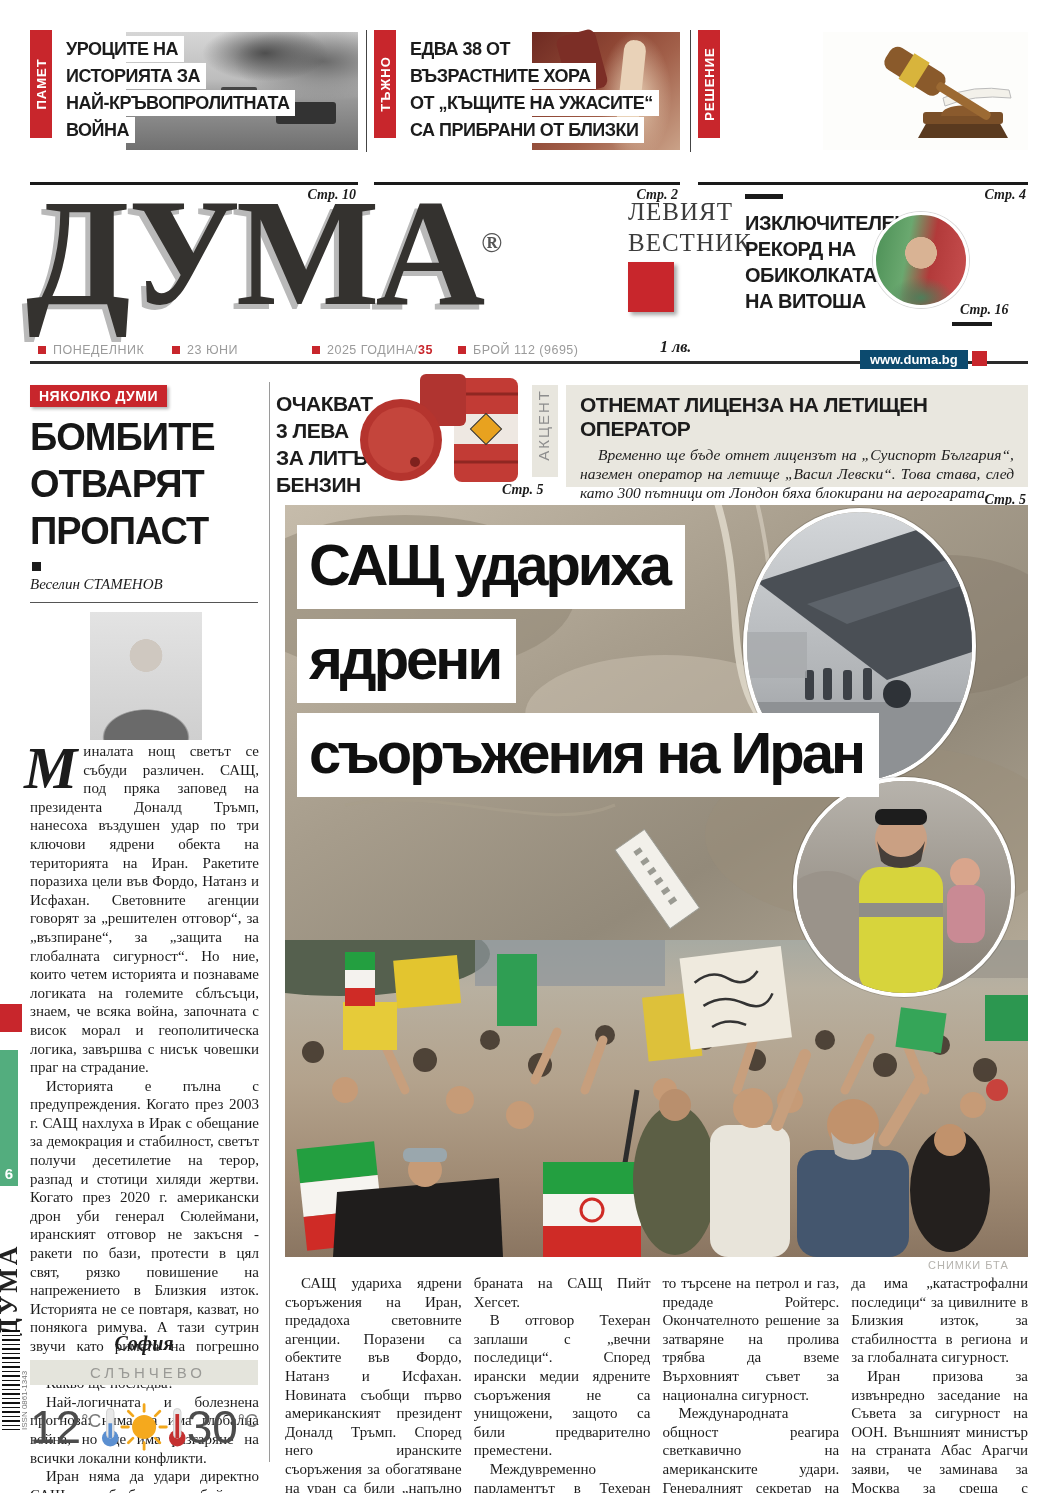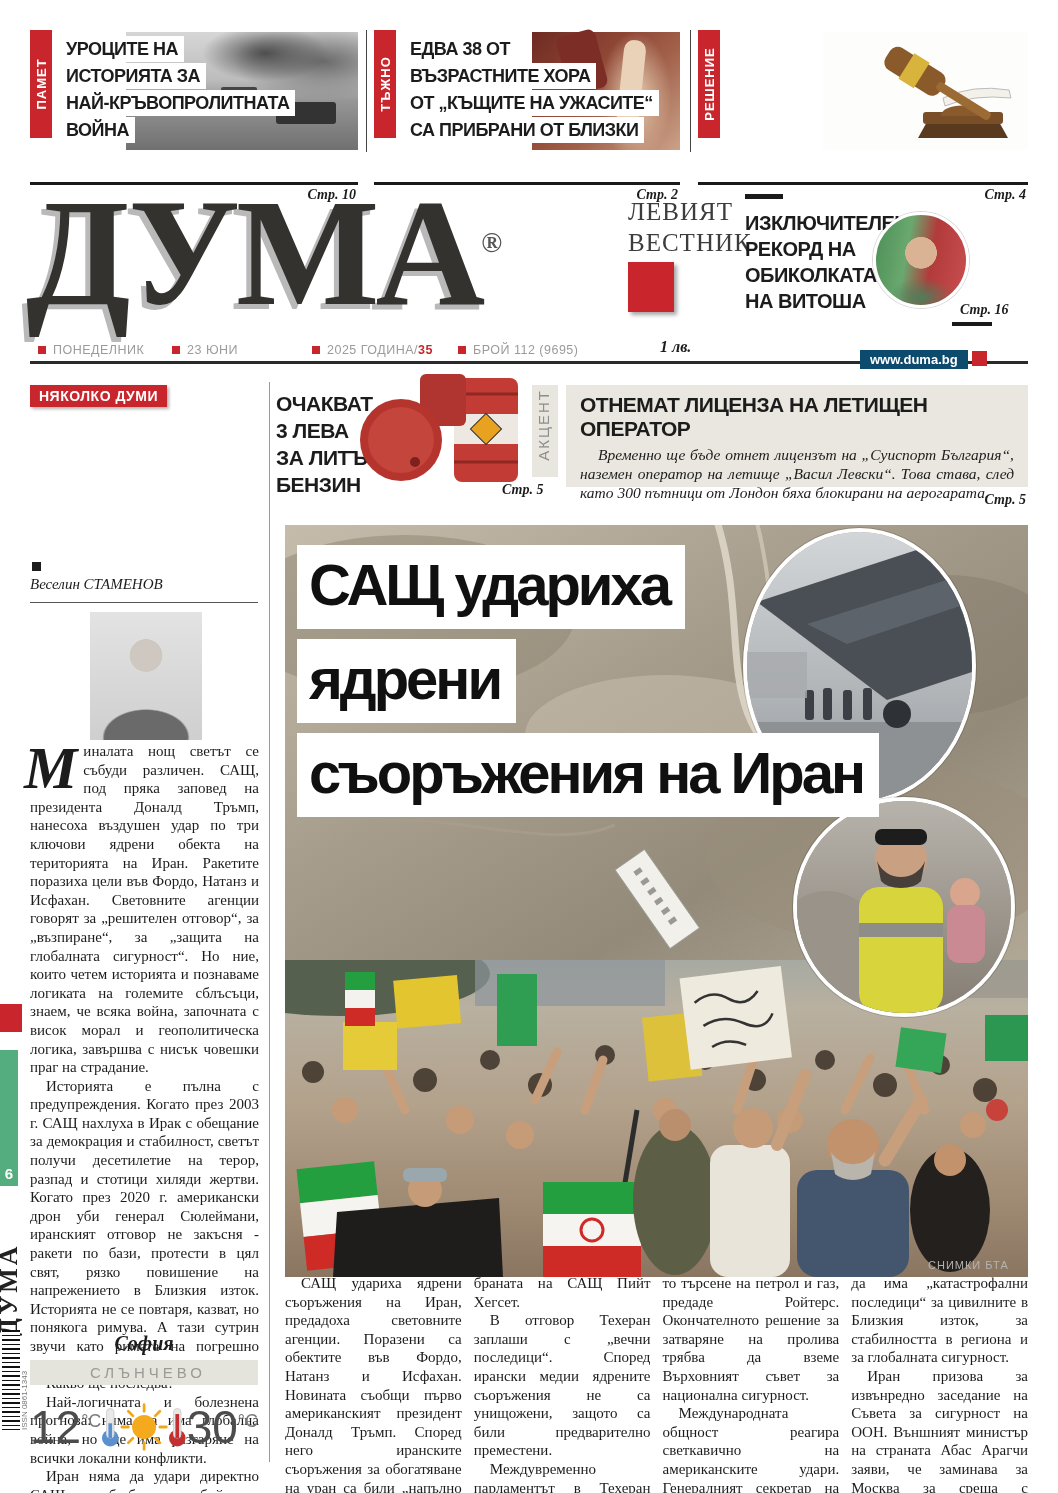--- a/index.html
+++ b/index.html
@@ -149,20 +149,25 @@
 
   <div class="abs dl" style="left:38px;"><span class="sq"></span><span>ПОНЕДЕЛНИК</span></div>
   <div class="abs dl" style="left:172px;"><span class="sq"></span><span>23 ЮНИ</span></div>
   <div class="abs dl" style="left:312px;"><span class="sq"></span><span>2025 ГОДИНА/</span><span style="color:#c8262c;font-weight:700;">35</span></div>
   <div class="abs dl" style="left:458px;"><span class="sq"></span><span>БРОЙ 112 (9695)</span></div>
   <div class="abs" style="left:30px;top:361px;width:998px;height:3px;background:#2a2a2a;"></div>
   <div class="abs sans" style="left:860px;top:350px;background:#0c4a6e;color:#fff;font-weight:700;font-size:13px;padding:2px 10px;z-index:2;">www.duma.bg</div>
   <div class="abs" style="left:972px;top:351px;width:15px;height:15px;background:#c8262c;z-index:2;"></div>
 
   <div class="kicker abs">НЯКОЛКО ДУМИ</div>
+  <div class="abs opTitle cond">
+    <div>БОМБИТЕ</div>
+    <div>ОТВАРЯТ</div>
+    <div>ПРОПАСТ</div>
+  </div>
   <div class="abs" style="left:32px;top:562px;width:9px;height:9px;background:#1c1c1c;"></div>
   <div class="abs" style="left:30px;top:576px;font-style:italic;font-size:15px;">Веселин СТАМЕНОВ</div>
   <div class="abs" style="left:30px;top:602px;width:228px;height:1px;background:#555;"></div>
 
   <div class="abs" style="left:90px;top:612px;width:112px;height:128px;background:
       radial-gradient(circle 26px at 50% 34%,#cfc8c0 62%,transparent 64%),
       radial-gradient(ellipse 46px 30px at 50% 98%,#6a6a6a 90%,transparent 95%),
       linear-gradient(180deg,#e3e3e3,#cfcfcf);"></div>
 
   <div class="abs body" style="left:30px;top:742px;width:229px;">
@@ -205,21 +210,21 @@
     <span class="vtext" style="position:absolute;left:3px;top:4px;color:#8d8d8d;font-family:'Liberation Sans',sans-serif;font-size:15px;letter-spacing:2px;">АКЦЕНТ</span>
   </div>
   <div class="abs" style="left:566px;top:385px;width:462px;height:102px;background:#e9e7df;padding:0;">
     <div class="cond" style="margin:8px 14px 4px;font-size:21px;letter-spacing:-0.5px;">ОТНЕМАТ ЛИЦЕНЗА НА ЛЕТИЩЕН ОПЕРАТОР</div>
     <div style="margin:0 14px;font-style:italic;font-size:15.5px;line-height:19px;text-align:justify;text-indent:18px;">Временно ще бъде отнет лицензът на „Суиспорт България“, наземен оператор на летище „Васил Левски“. Това става, след като 300 пътници от Лондон бяха блокирани на аерогарата.</div>
   </div>
   <div class="abs pgref" style="right:32px;top:492px;">Стр. 5</div>
 
   <div class="abs" style="left:269px;top:382px;width:1px;height:1080px;background:#9a9a9a;"></div>
 
-  <div class="abs" style="left:285px;top:525px;width:743px;height:912px;">
+  <div class="abs" style="left:285px;top:505px;width:743px;height:912px;">
 
     <svg class="abs" style="left:0;top:0;" width="743" height="435" viewBox="0 0 743 435">
       <defs>
           <linearGradient id="sat" x1="0" y1="0" x2="1" y2="1">
         <stop offset="0" stop-color="#c6bcab"></stop>
             <stop offset="0.4" stop-color="#a79d8c"></stop>
         <stop offset="0.7" stop-color="#938a7a"></stop>
             <stop offset="1" stop-color="#b1a795"></stop>
       </linearGradient>
         </defs>

